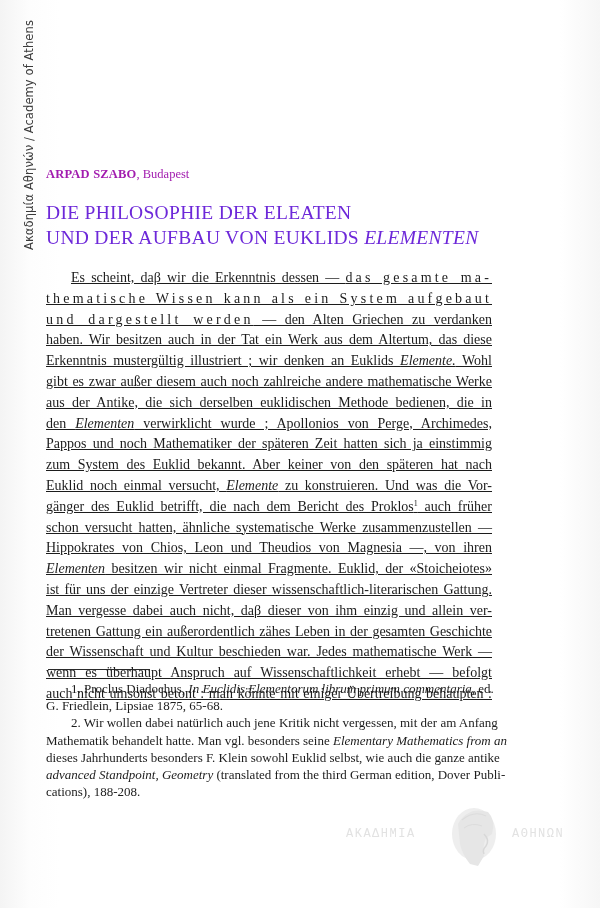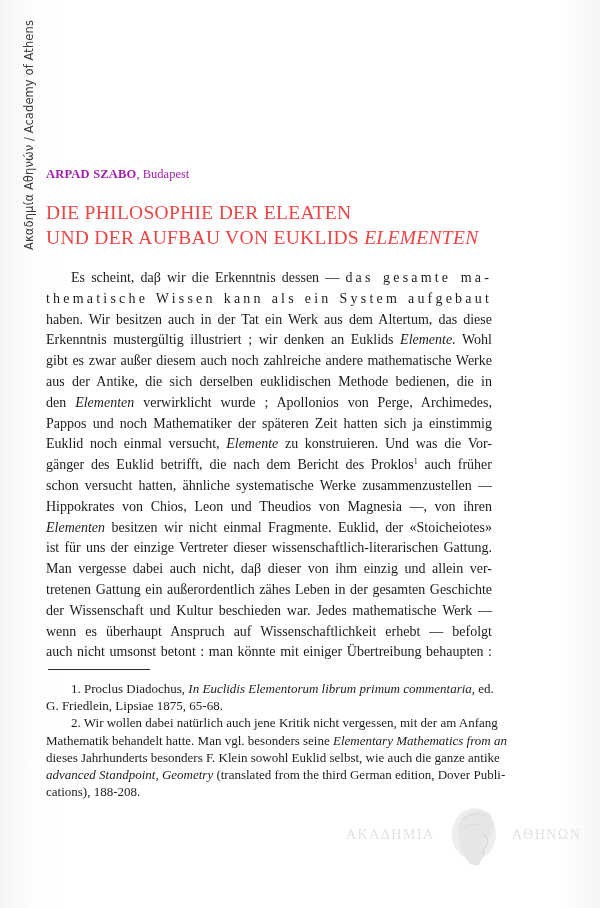--- a/index.html
+++ b/index.html
@@ -41,21 +41,21 @@
       color: #a21caf;
       white-space: nowrap;
     }
     .author .name { font-weight: bold; letter-spacing: 0.2px; }
     .title {
       position: absolute;
       left: 46px;
       top: 200px;
       font-size: 19.5px;
       line-height: 25px;
-      color: #ef4444;
+      color: #6d28d9;
       white-space: nowrap;
       letter-spacing: 0.3px;
     }
     .title .it { font-style: italic; }
     .body-text {
       position: absolute;
       left: 46px;
       top: 268px;
       width: 446px;
       font-size: 14px;
@@ -63,20 +63,21 @@
       text-align: justify;
       color: #1c1c1c;
     }
     .body-text .line {
       display: block;
       white-space: nowrap;
       text-align-last: justify;
       text-align: justify;
       height: 20.8px;
       overflow: visible;
+      text-decoration: underline;
     }
     .body-text .indent { padding-left: 25px; }
     .sp { letter-spacing: 3.2px; }
     .it { font-style: italic; }
     sup { font-size: 8px; line-height: 0; vertical-align: 5px; }
     .rule {
       position: absolute;
       left: 48px;
       top: 669px;
       width: 102px;
@@ -104,22 +105,22 @@
     .seal {
       position: absolute;
       left: 340px;
       top: 800px;
       width: 240px;
       height: 80px;
     }
     .seal-left, .seal-right {
       position: absolute;
       top: 27px;
-      font-family: Liberation Serif, serif;
-      font-size: 14px;
+      font-family: Liberation Mono, monospace;
+      font-size: 12px;
       letter-spacing: 1.5px;
       color: #e2e2e2;
       white-space: nowrap;
     }
     .seal-left { left: 6px; }
     .seal-right { left: 172px; }
     .seal-head {
       position: absolute;
       left: 108px;
       top: 4px;
@@ -139,26 +140,28 @@
 </div>
 
 <div class="title">
   <div>DIE PHILOSOPHIE DER ELEATEN</div>
   <div><span>UND DER AUFBAU VON EUKLIDS </span><span class="it">ELEMENTEN</span></div>
 </div>
 
 <div class="body-text">
   <span class="line indent"><span>Es scheint, daβ wir die Erkenntnis dessen — </span><span class="sp">das gesamte ma-</span></span>
   <span class="line sp">thematische Wissen kann als ein System aufgebaut</span>
+  <span class="line"><span class="sp">und dargestellt werden</span><span> — den Alten Griechen zu verdanken</span></span>
   <span class="line">haben. Wir besitzen auch in der Tat ein Werk aus dem Altertum, das diese</span>
   <span class="line"><span>Erkenntnis mustergültig illustriert ; wir denken an Euklids </span><span class="it">Elemente.</span><span> Wohl</span></span>
   <span class="line">gibt es zwar außer diesem auch noch zahlreiche andere mathematische Werke</span>
   <span class="line">aus der Antike, die sich derselben euklidischen Methode bedienen, die in</span>
   <span class="line"><span>den </span><span class="it">Elementen</span><span> verwirklicht wurde ; Apollonios von Perge, Archimedes,</span></span>
   <span class="line">Pappos und noch Mathematiker der späteren Zeit hatten sich ja einstimmig</span>
+  <span class="line">zum System des Euklid bekannt. Aber keiner von den späteren hat nach</span>
   <span class="line"><span>Euklid noch einmal versucht, </span><span class="it">Elemente</span><span> zu konstruieren. Und was die Vor-</span></span>
   <span class="line"><span>gänger des Euklid betrifft, die nach dem Bericht des Proklos</span><sup>1</sup><span> auch früher</span></span>
   <span class="line">schon versucht hatten, ähnliche systematische Werke zusammenzustellen —</span>
   <span class="line">Hippokrates von Chios, Leon und Theudios von Magnesia —, von ihren</span>
   <span class="line"><span class="it">Elementen</span><span> besitzen wir nicht einmal Fragmente. Euklid, der «Stoicheiotes»</span></span>
   <span class="line">ist für uns der einzige Vertreter dieser wissenschaftlich-literarischen Gattung.</span>
   <span class="line">Man vergesse dabei auch nicht, daβ dieser von ihm einzig und allein ver-</span>
   <span class="line">tretenen Gattung ein außerordentlich zähes Leben in der gesamten Geschichte</span>
   <span class="line">der Wissenschaft und Kultur beschieden war. Jedes mathematische Werk —</span>
   <span class="line">wenn es überhaupt Anspruch auf Wissenschaftlichkeit erhebt — befolgt</span>

